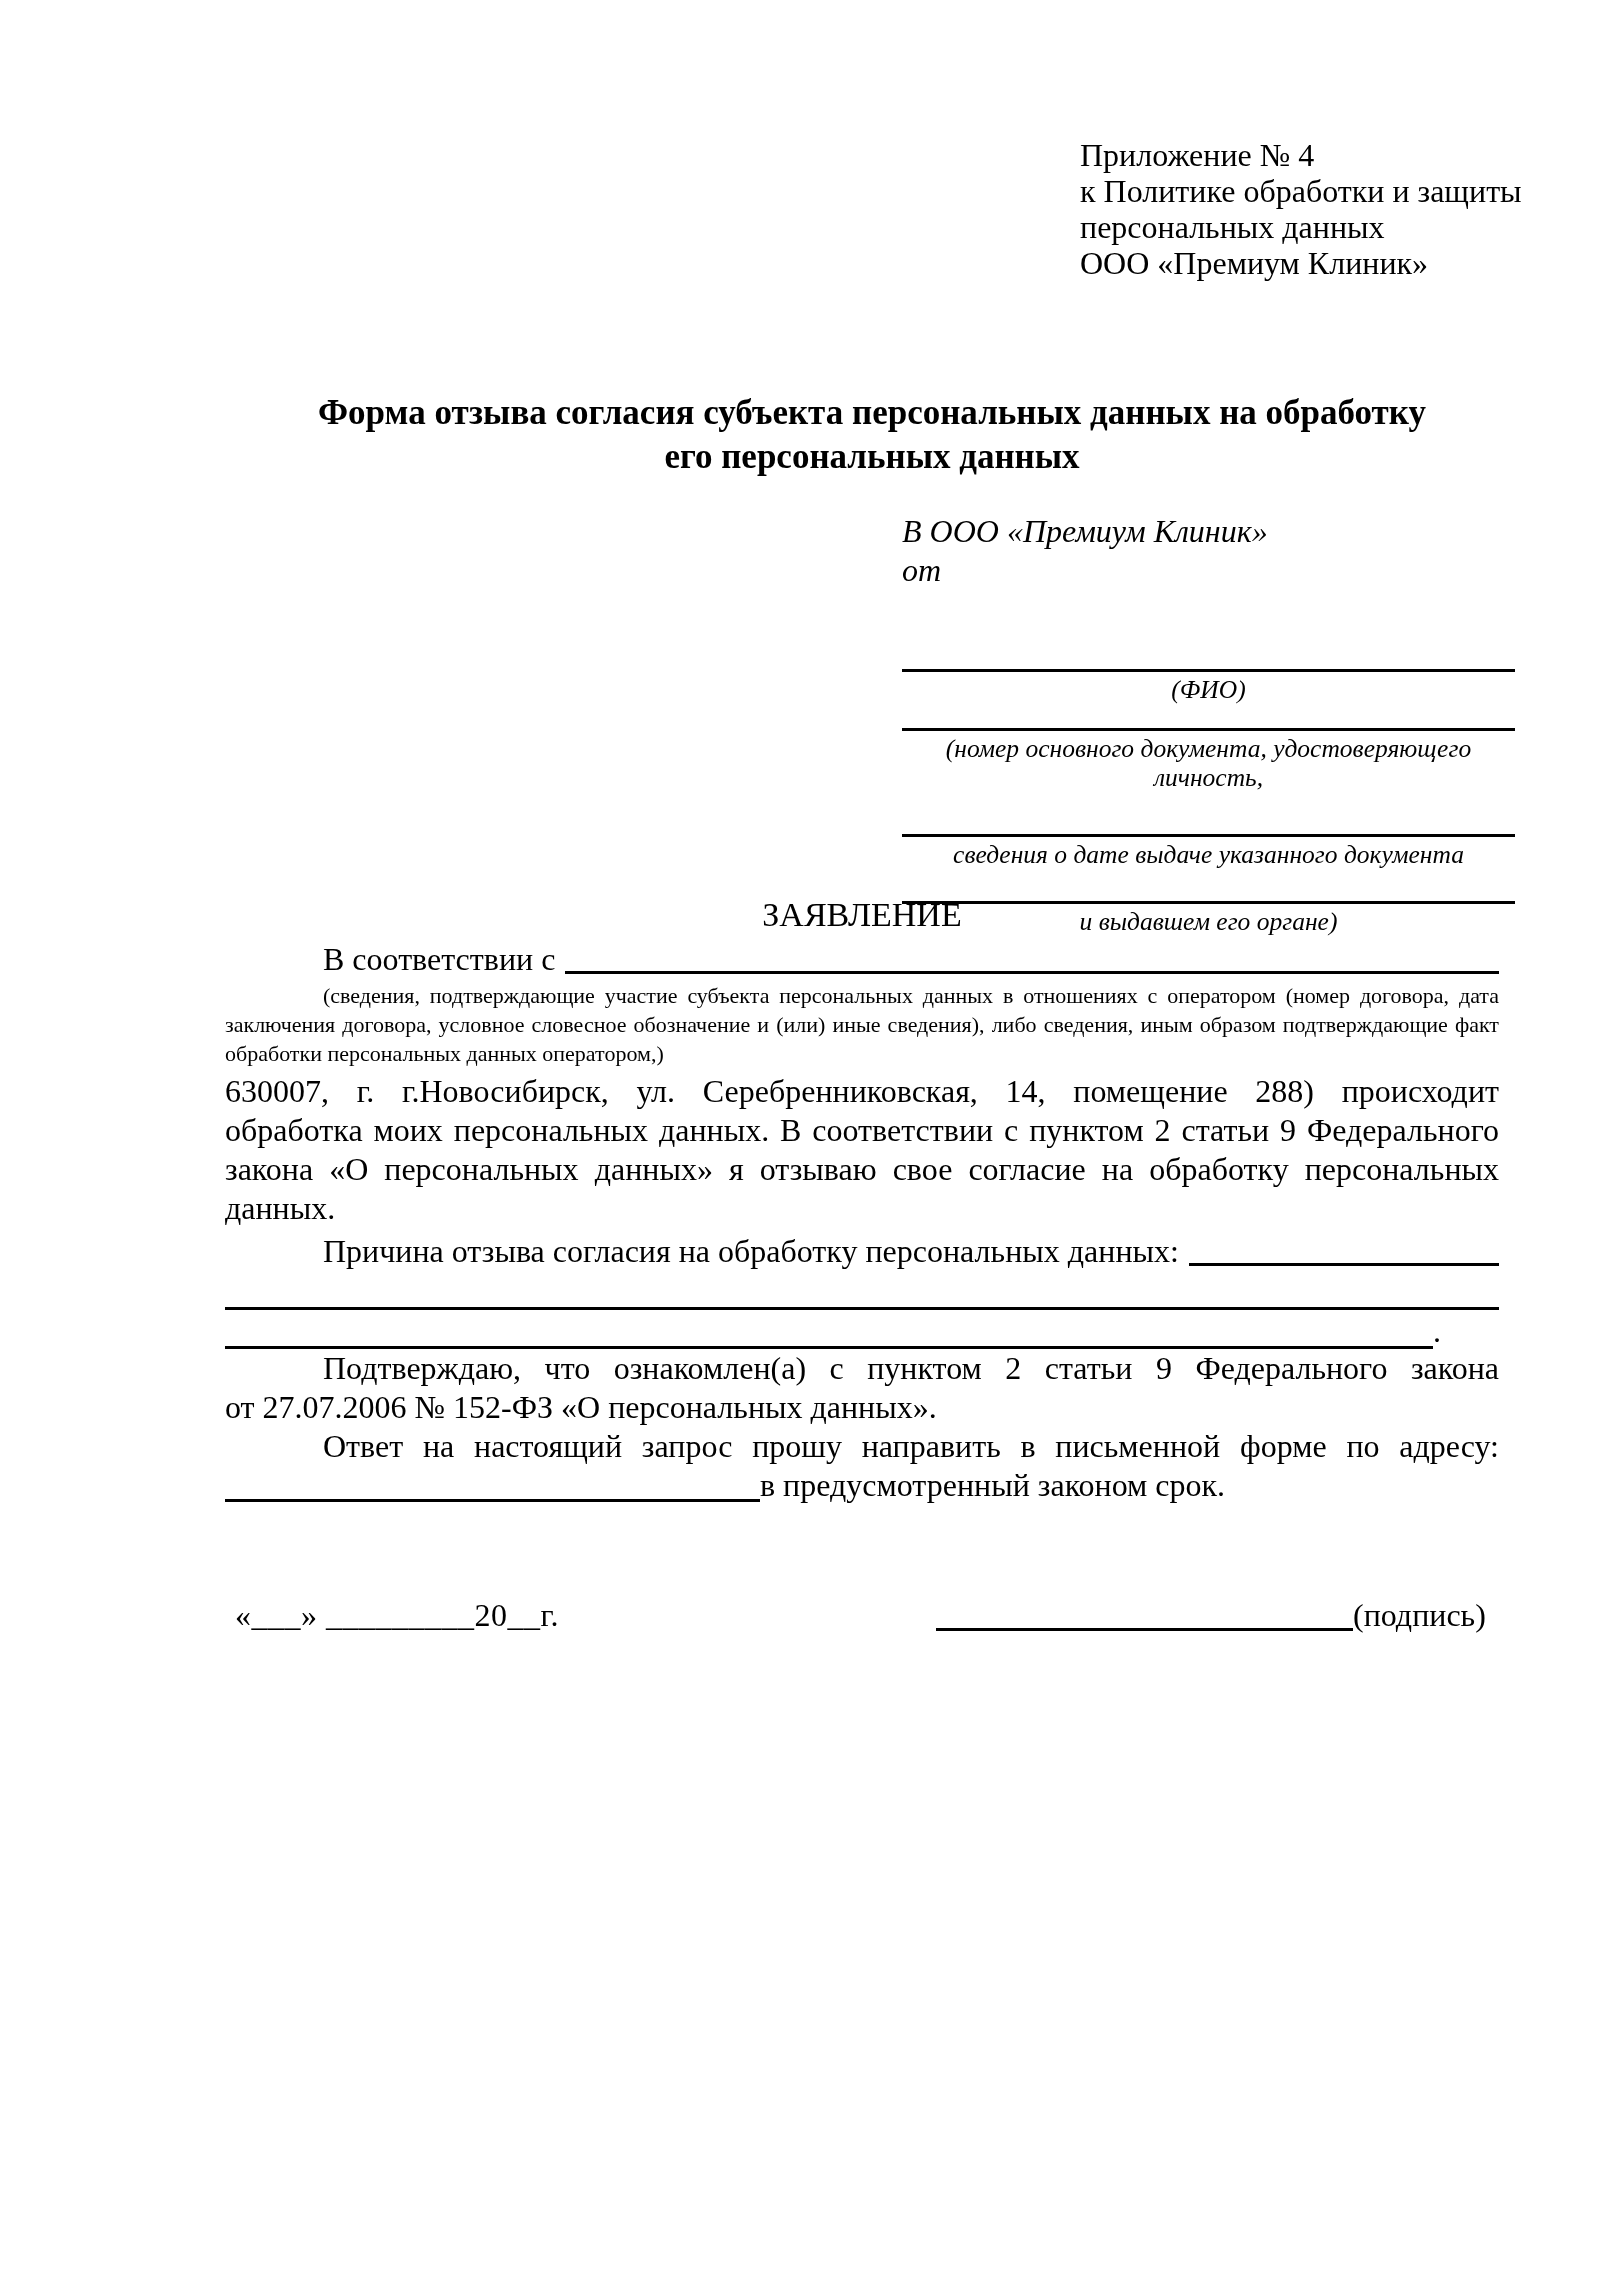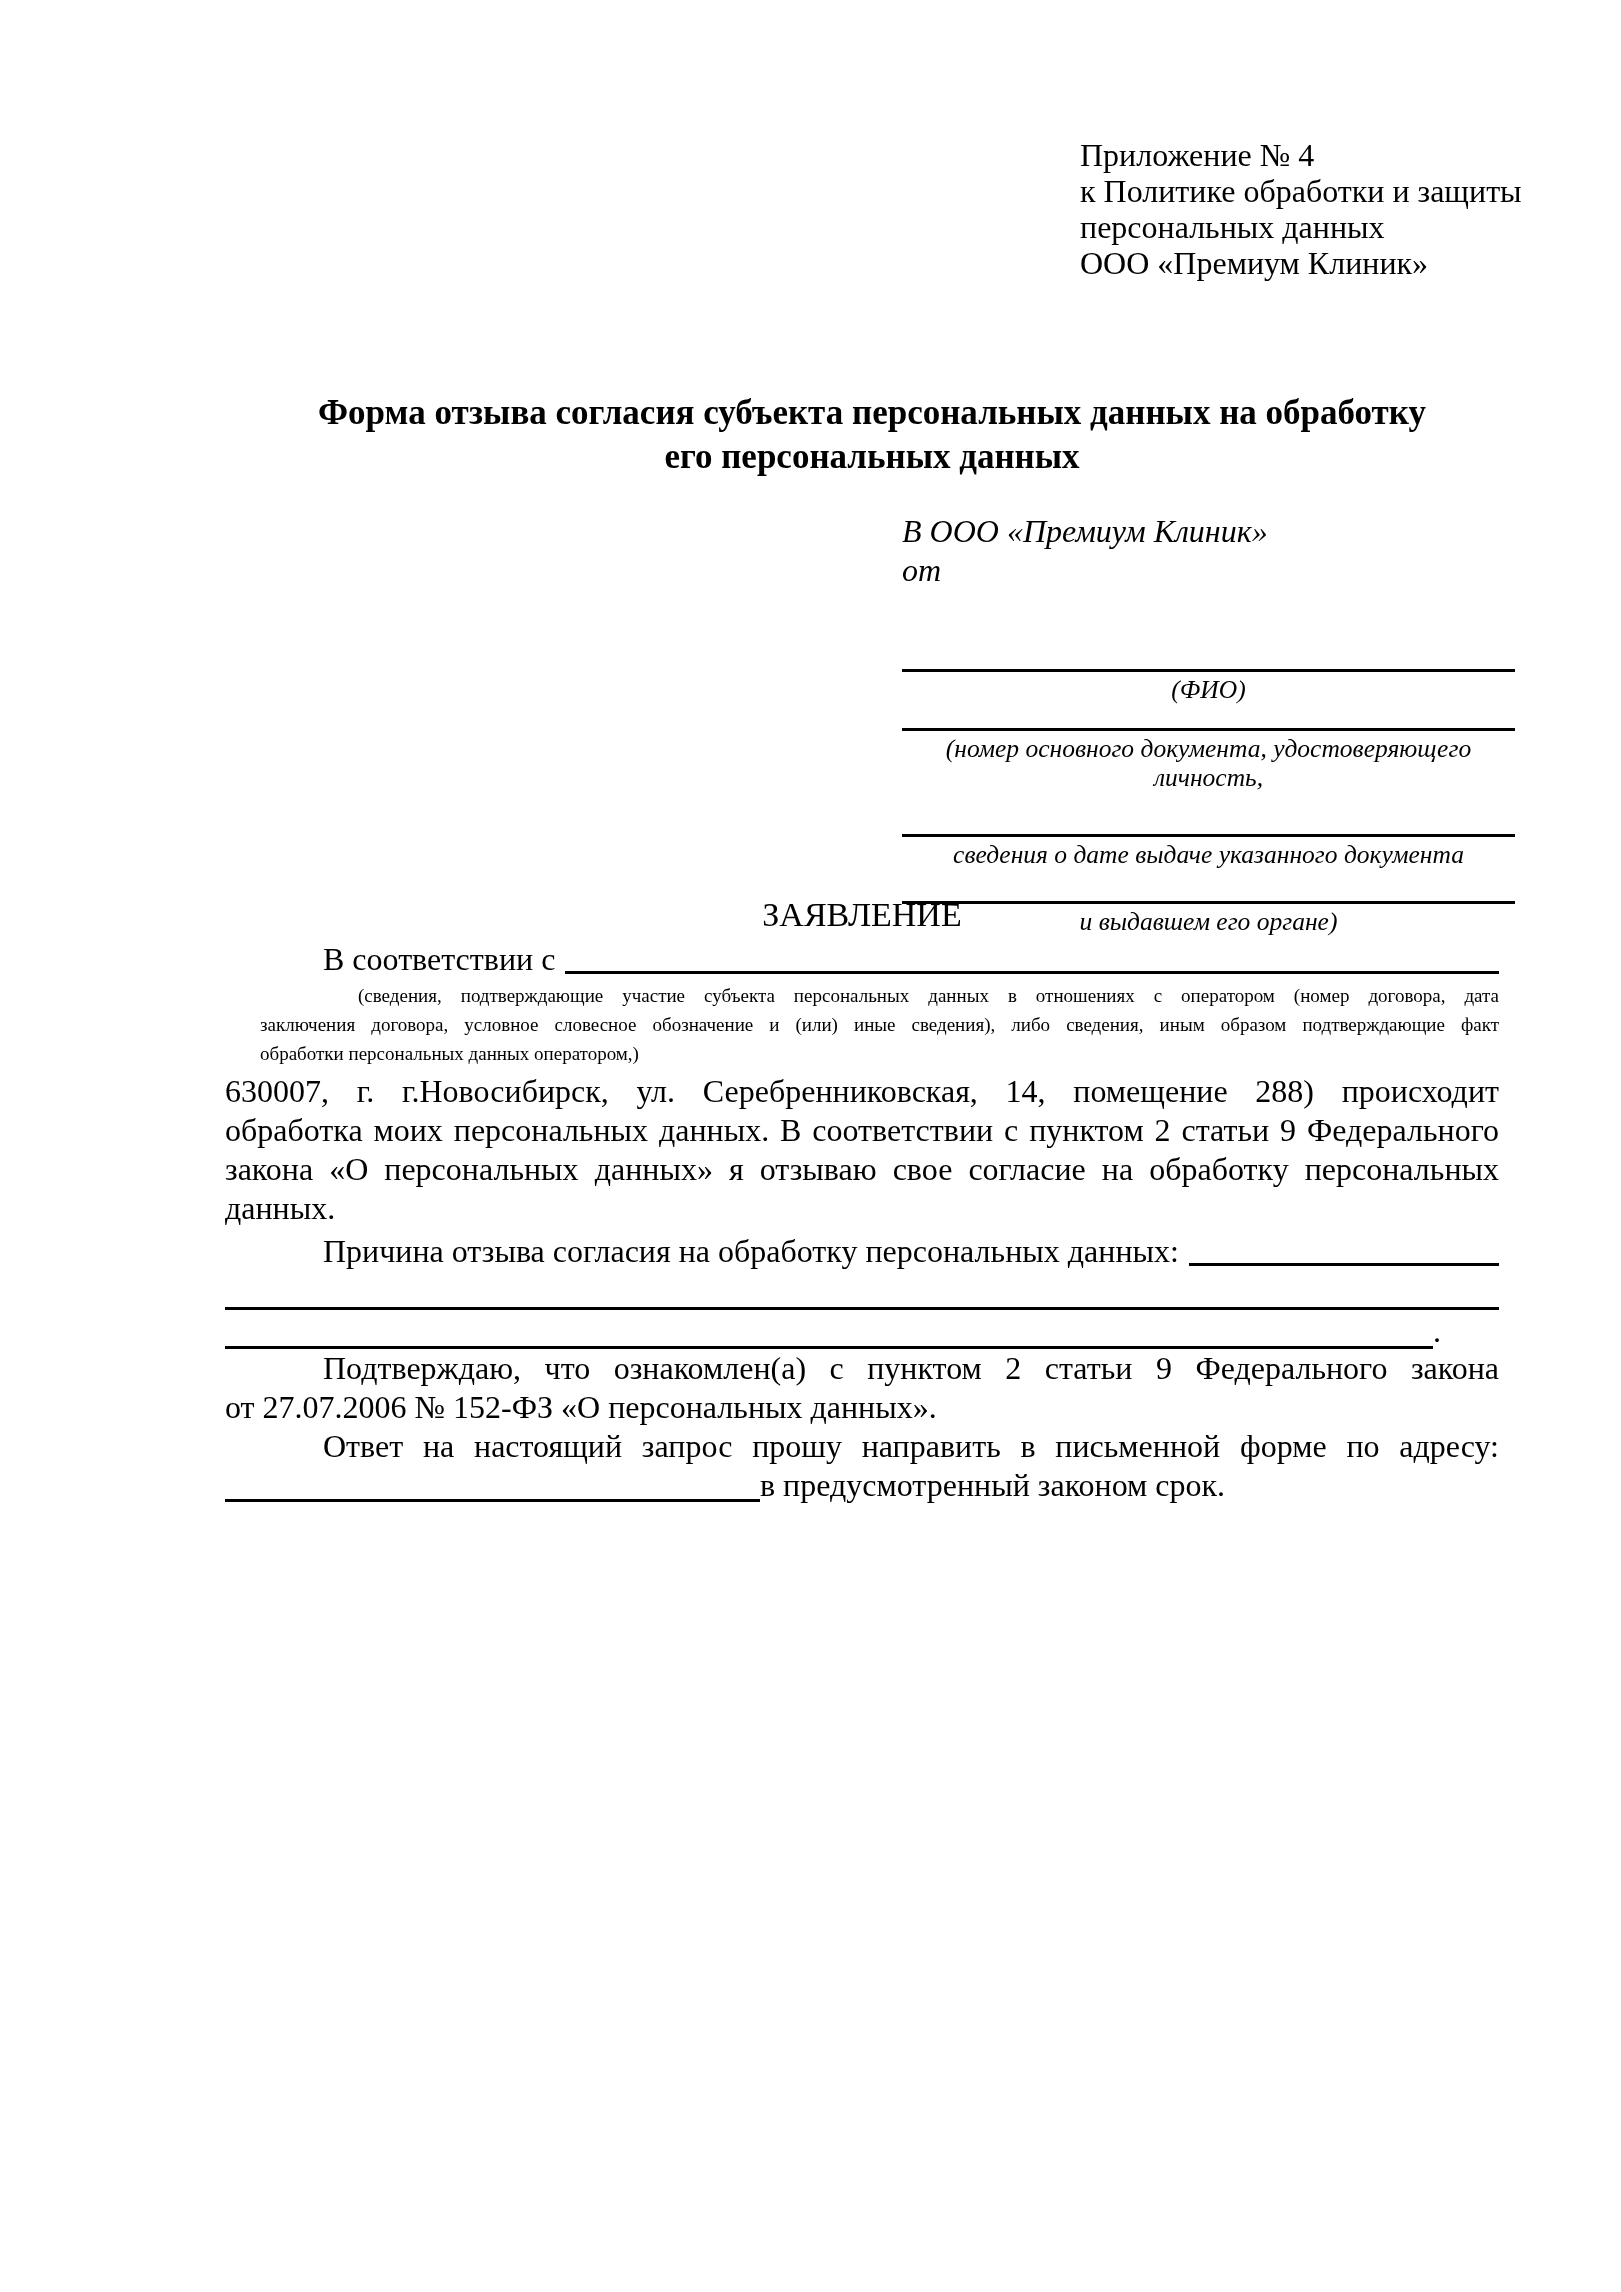--- a/index.html
+++ b/index.html
@@ -71,24 +71,23 @@
     text-align: center;
     font-size: 34px;
     font-weight: normal;
     line-height: 43px;
   }
   .fill-row { display: flex; align-items: flex-end; height: 43px; }
   .fill-row .lbl { white-space: nowrap; margin-top: 12px; }
   .fill-row .ln { flex: 1; border-bottom: 3.9px solid #000; margin-bottom: 4.9px; margin-left: 9.8px; }
   .pad-indent { padding-left: 98px; }
   .fine-print {
-    font-size: 19px;
+    font-size: 22px;
     line-height: 29px;
     margin-top: 2px;
-    margin-left: 35px;
   }
   .fine-print .fp-line { text-align: justify; }
   .fine-print .fp-first { text-indent: 98px; }
   .stretch { text-align: justify; text-align-last: justify; }
   .body-par { margin-top: 3.9px; }
   .blank-full { height: 39px; border-bottom: 3.9px solid #000; }
   .blank-dot { display: flex; align-items: flex-end; height: 39px; }
   .blank-dot .ln { width: 1208px; border-bottom: 3.9px solid #000; height: 100%; }
   .blank-dot .dot { line-height: 35px; }
   .reply-line2 { display: flex; align-items: flex-end; height: 39px; }
@@ -181,15 +180,22 @@
 
     <div class="stretch pad-indent">Ответ на настоящий запрос прошу направить в письменной форме по адресу:</div>
 
     <div class="reply-line2">
       <span class="ln"></span>
       <span class="tail">в предусмотренный законом срок.</span>
     </div>
 
   </div>
 
+  <div class="sig-row">
+    <div class="sig-date">«___» _________20__г.</div>
+    <div class="sig-right">
+      <span class="ln"></span>
+      <span class="cap">(подпись)</span>
+    </div>
+  </div>
 
 </div>
 
 
 </body></html>

